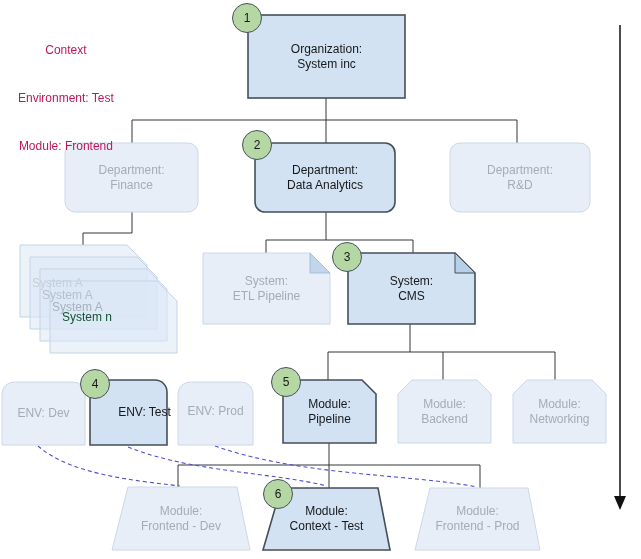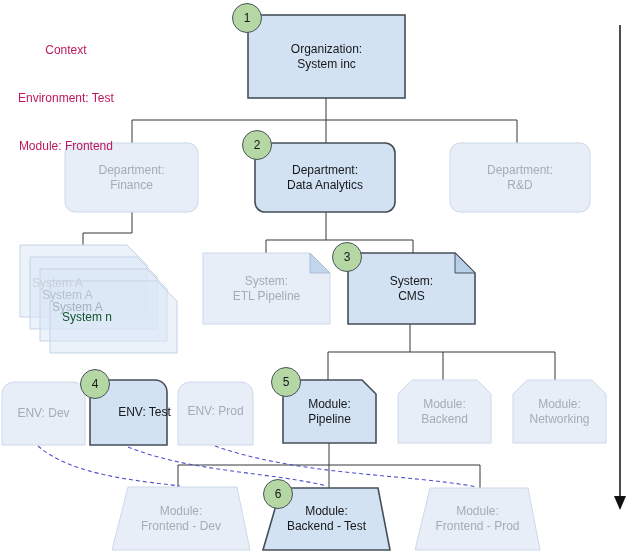--- a/index.html
+++ b/index.html
@@ -155,21 +155,21 @@
     <span>Networking</span>
   </div>
 
   <div class="node faded" style="left:112px;top:487px;width:138px;height:63px;">
     <span>Module:</span>
     <span>Frontend - Dev</span>
   </div>
 
   <div class="node" style="left:263px;top:488px;width:127px;height:62px;">
     <span>Module:</span>
-    <span>Backend - Test</span>
+    <span>Context - Test</span>
   </div>
 
   <div class="node faded" style="left:415px;top:488px;width:125px;height:62px;">
     <span>Module:</span>
     <span>Frontend - Prod</span>
   </div>
 
   <div class="badge" style="left:232px;top:3px;">1</div>
   <div class="badge" style="left:242px;top:130px;">2</div>
   <div class="badge" style="left:332px;top:242px;">3</div>

